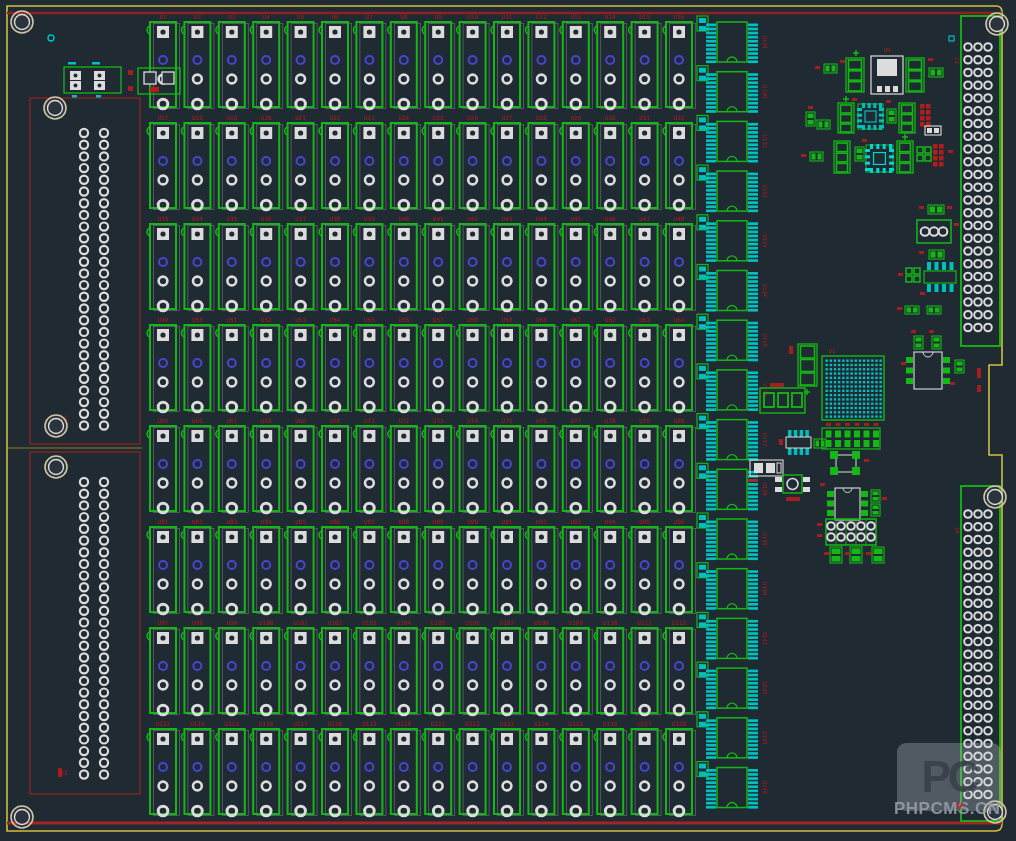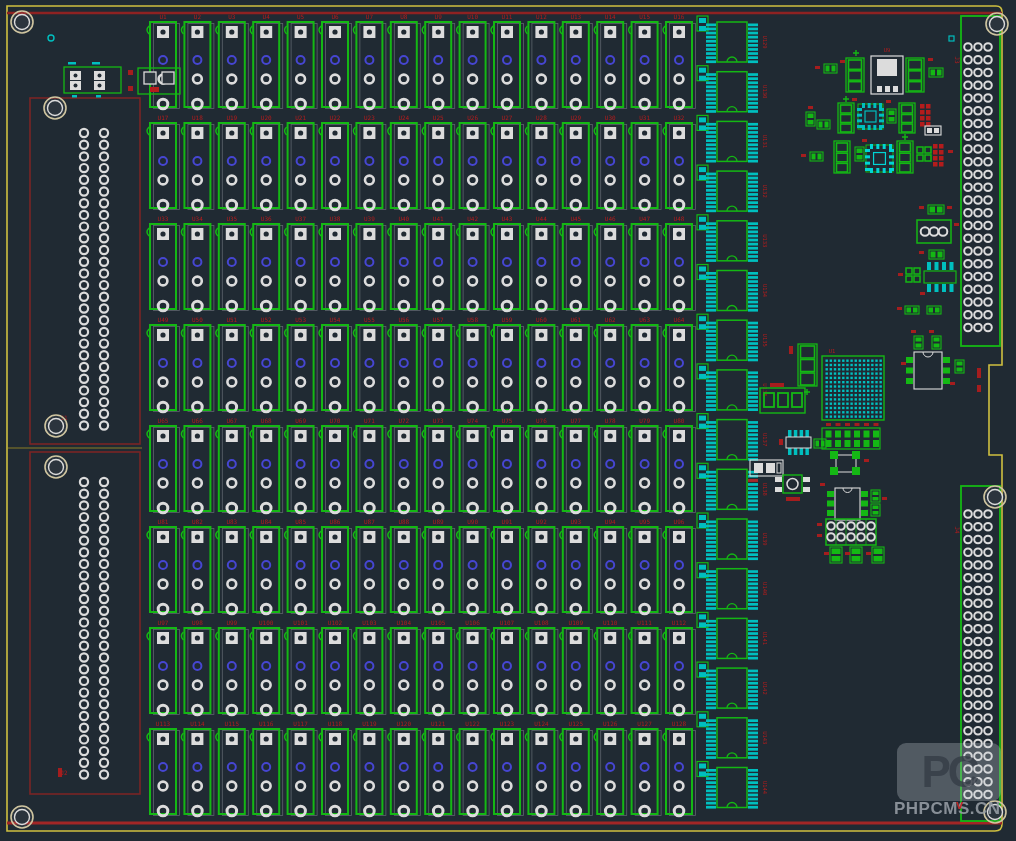--- a/index.html
+++ b/index.html
@@ -8,21 +8,21 @@
     background:#202a33;
     font-family:"DejaVu Sans Mono","Liberation Mono",monospace;
   }
   svg{position:absolute;left:0;top:0;}
   .lbl{font-family:"DejaVu Sans Mono",monospace;}
   .watermark{
     position:absolute;right:2px;bottom:6px;width:120px;height:92px;
     pointer-events:none;
   }
   .wm-logo{
-    position:absolute;left:3px;top:0;width:104px;height:58px;
+    position:absolute;left:3px;top:0;width:104px;height:68px;
     background:rgba(195,201,208,0.30);
     border-radius:9px;
     display:flex;align-items:center;justify-content:center;
     font-family:"Liberation Sans",sans-serif;
     font-weight:800;font-size:44px;letter-spacing:-3px;
     color:rgba(52,60,70,0.80);
   }
   .wm-text{
     position:absolute;left:0px;top:56px;width:130px;
     font-family:"Liberation Sans",sans-serif;

